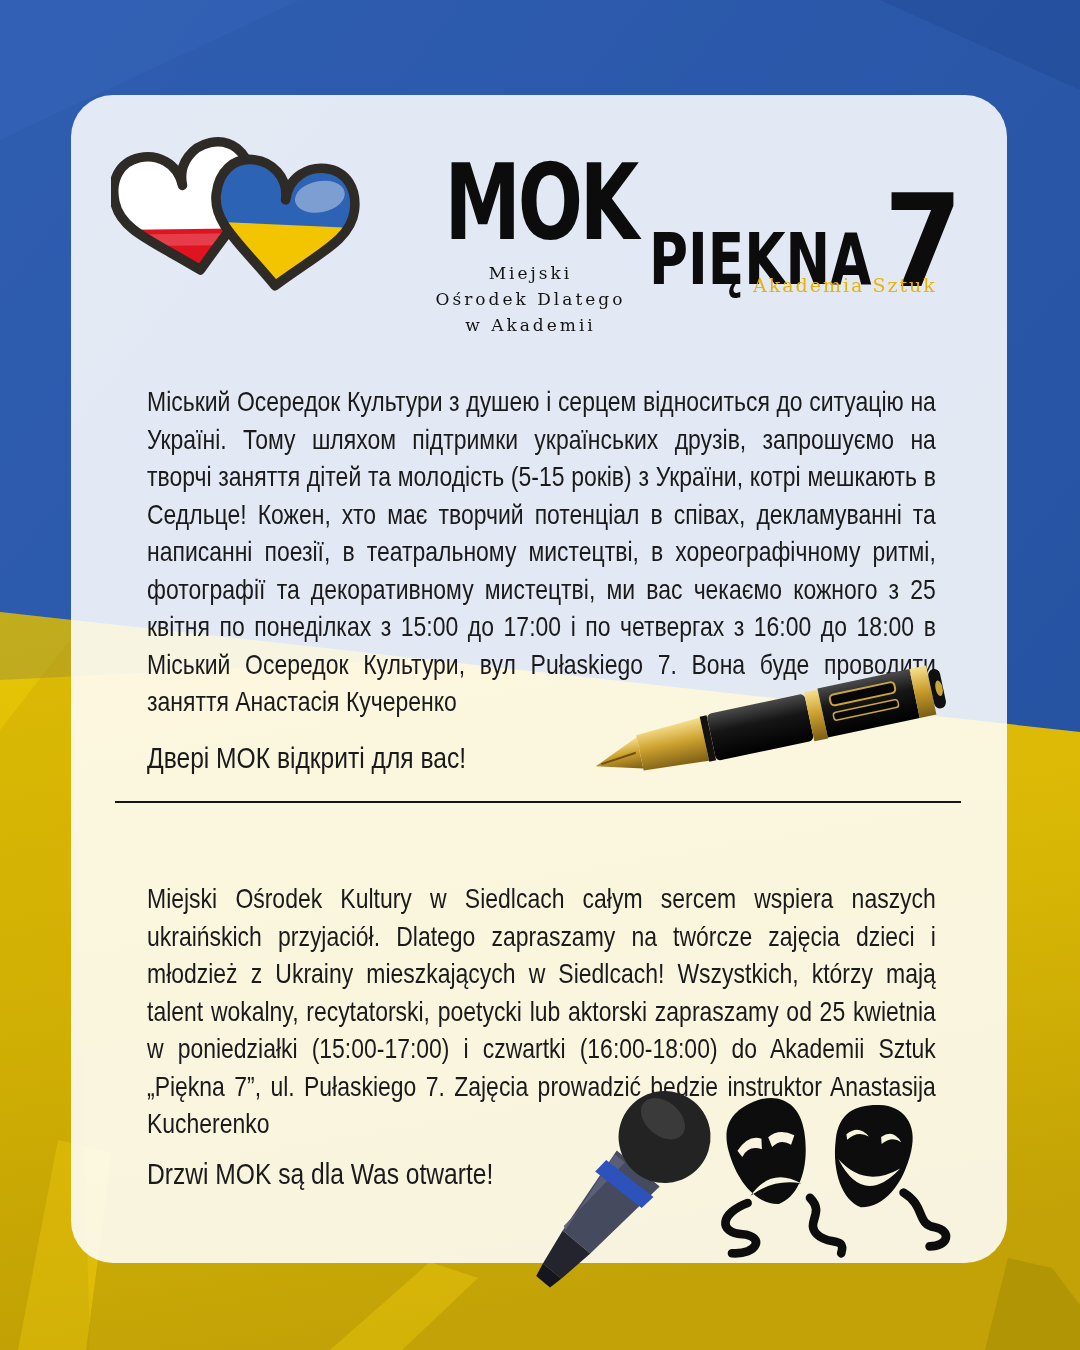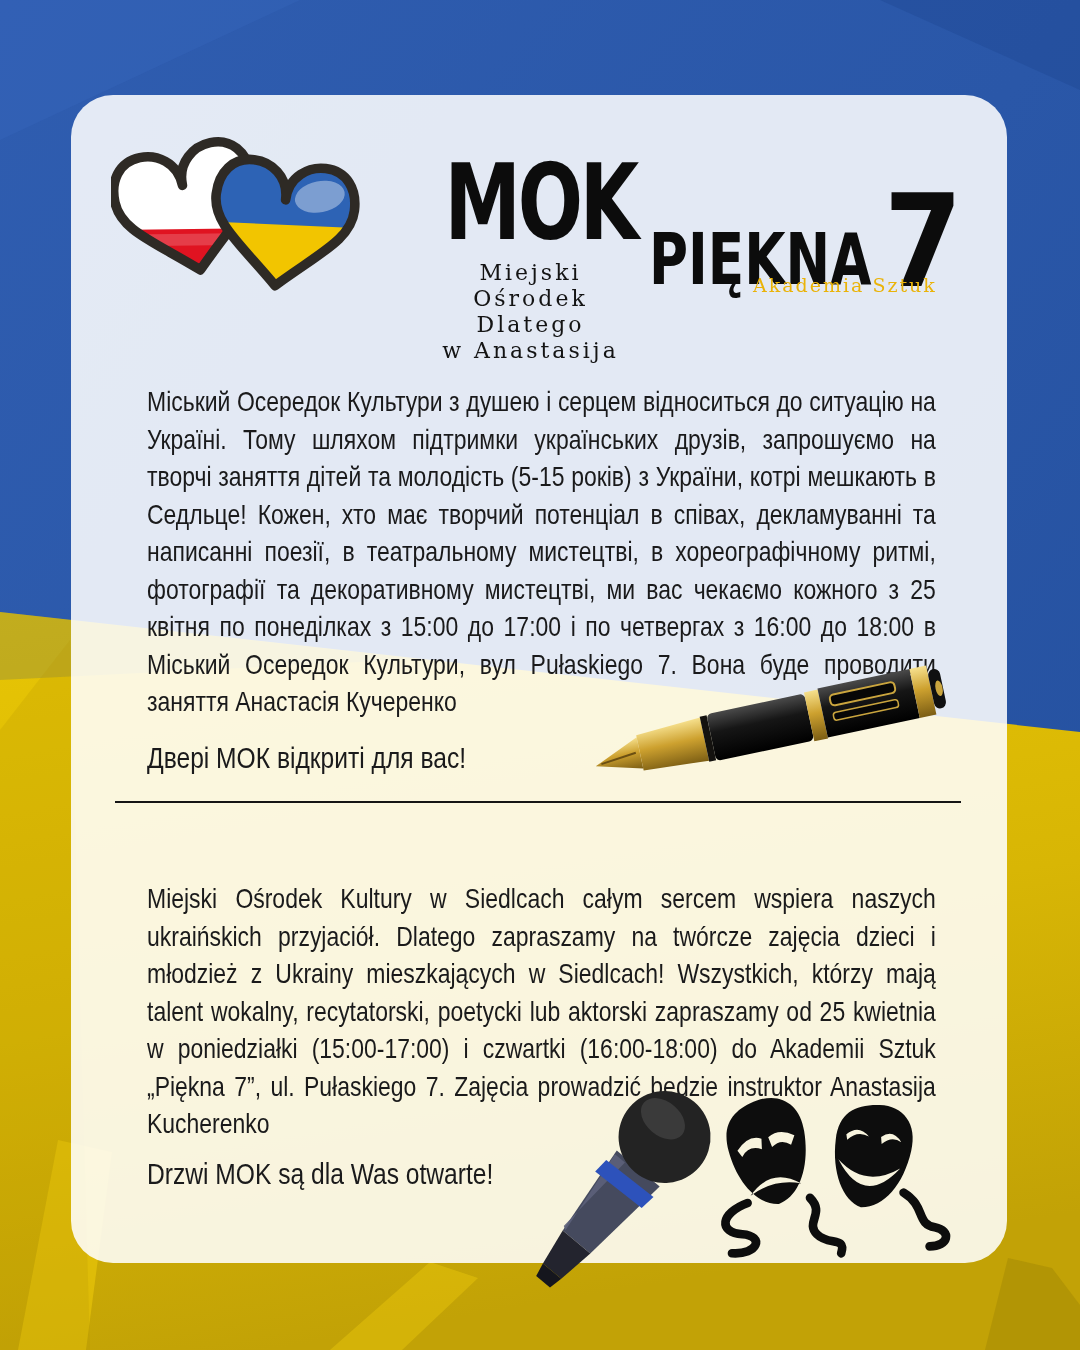--- a/index.html
+++ b/index.html
@@ -8,21 +8,21 @@
   .flag-bg{position:absolute;inset:0;width:1080px;height:1350px;}
   .card{position:absolute;left:71px;top:95px;width:936px;height:1168px;
         background:rgba(255,255,255,0.87);border-radius:42px;}
 
   
   .hearts-svg{position:absolute;left:40px;top:40px;}
   .mok-logo{position:absolute;left:352px;top:58px;width:215px;text-align:center;}
   .mok-title{font-family:"DejaVu Sans",sans-serif;font-weight:700;font-size:96px;
              line-height:.95;letter-spacing:-4px;color:#0c0c0c;
              transform:scale(.8,1.1);transform-origin:center top;}
-  .mok-sub{margin-top:16px;font-family:"DejaVu Serif",serif;font-size:22px;
+  .mok-sub{margin-top:16px;font-family:"DejaVu Serif",serif;font-size:17px;
            letter-spacing:3px;line-height:26px;color:#141414;}
   .piekna-logo{position:absolute;left:578px;top:95px;width:360px;}
   .piekna-row{display:flex;align-items:flex-end;white-space:nowrap;}
   .piekna-word{font-family:"DejaVu Sans",sans-serif;font-weight:700;font-size:72px;
                line-height:1;color:#0c0c0c;transform:scaleX(.74);transform-origin:left top;}
   .piekna-seven{font-family:"DejaVu Sans",sans-serif;font-weight:700;font-size:128px;
                 line-height:.82;margin-left:-66px;color:#0c0c0c;transform:scaleX(.88);
                 transform-origin:left top;}
   .piekna-sub{position:absolute;left:104px;top:84px;font-family:"DejaVu Serif",serif;
               font-size:19px;letter-spacing:2px;color:#eab308;}
@@ -102,21 +102,21 @@
         </g>
         <use href="#heartPath" fill="none" stroke="#2e2a25" stroke-width="8" stroke-linejoin="round"></use>
       </g>
     </svg>
 
     <div class="mok-logo">
       <div class="mok-title">MOK</div>
       <div class="mok-sub">
         <div>Miejski</div>
         <div>Ośrodek Dlatego</div>
-        <div>w Anastasija</div>
+        <div>w Akademii</div>
       </div>
     </div>
 
     <div class="piekna-logo">
       <div class="piekna-row">
         <span class="piekna-word">PIĘKNA</span>
         <span class="piekna-seven">7</span>
       </div>
       <div class="piekna-sub">Akademia Sztuk</div>
     </div>

